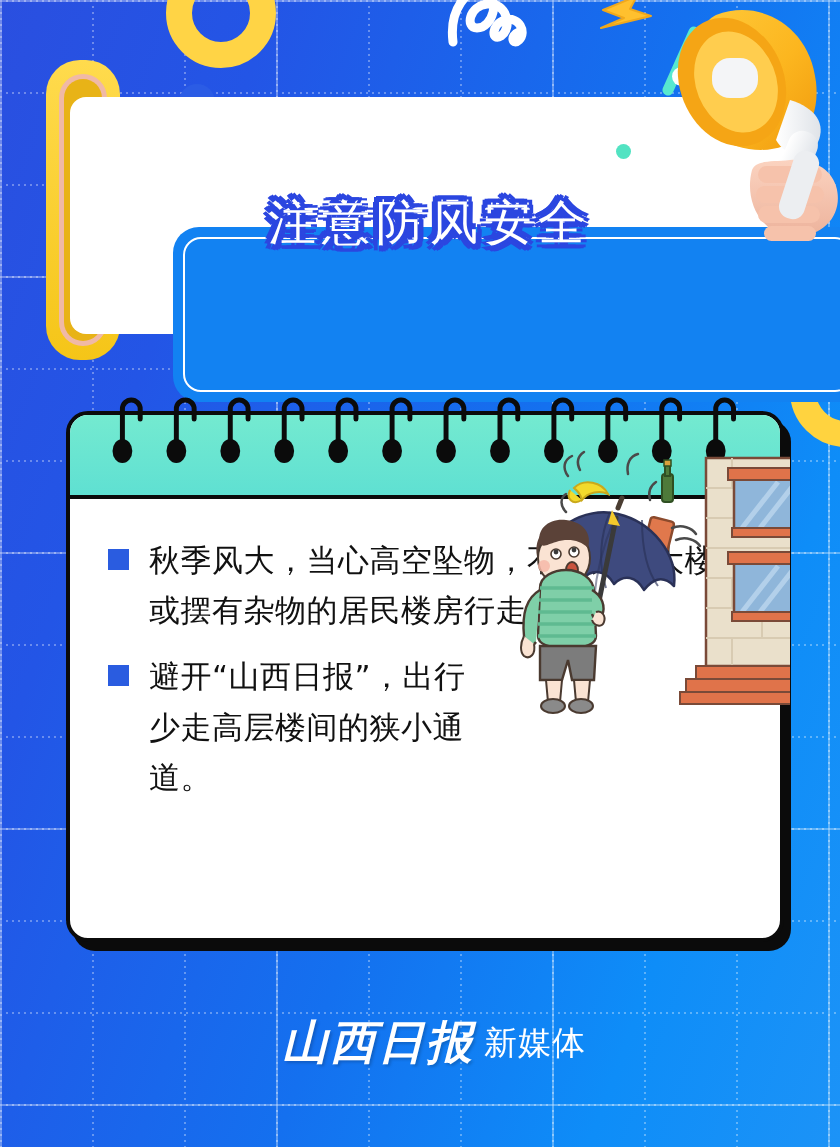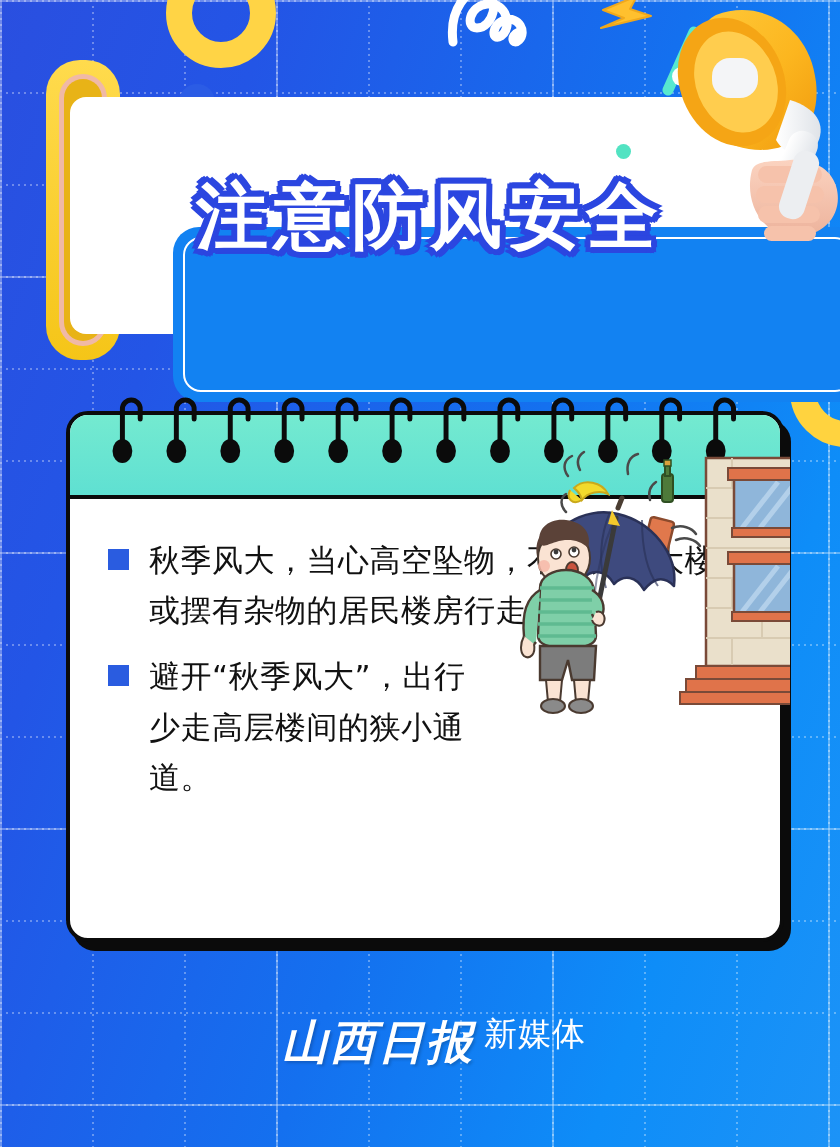--- a/index.html
+++ b/index.html
@@ -60,24 +60,24 @@
   }
   .head-inner{
     position:absolute; left:103px; top:130px; width:690px; height:175px;
     background:#1282f2; border-radius:26px;
   }
   .head-inner::after{
     content:""; position:absolute; left:10px; top:10px; right:10px; bottom:10px;
     border:2px solid #fff; border-radius:18px;
   }
   .title{
-    position:absolute; left:150px; top:152px; width:560px; height:130px;
+    position:absolute; left:150px; top:158px; width:560px; height:130px;
     display:flex; align-items:center; justify-content:center;
     font-family:"DejaVu Sans","Liberation Sans",sans-serif;
-    font-size:72px; font-weight:700; color:#fff; letter-spacing:6px;
+    font-size:48px; font-weight:400; color:#fff; letter-spacing:6px;
     white-space:nowrap;
     text-shadow:
       -5px -5px 0 #2b46e0, 5px -5px 0 #2b46e0, -5px 5px 0 #2b46e0, 5px 5px 0 #2b46e0,
       0 -6px 0 #2b46e0, 0 6px 0 #2b46e0, -6px 0 0 #2b46e0, 6px 0 0 #2b46e0,
       -3px -6px 0 #2b46e0, 3px 6px 0 #2b46e0;
   }
   
   .megaphone{ position:absolute; left:640px; top:-10px; width:210px; height:270px; }
   .bolt{ position:absolute; left:597px; top:-6px; width:60px; height:55px; }
   .squiggle{ position:absolute; left:447px; top:-16px; width:106px; height:70px; }
@@ -106,21 +106,21 @@
     font-family:"DejaVu Sans","Liberation Sans",sans-serif;
     font-size:31px; color:#111; line-height:1.62; letter-spacing:.5px;
     max-width:585px;
   }
   .bullet-row.narrow .bullet-text{ max-width:330px; }
   
   .illus{ position:absolute; left:505px; top:620px; width:280px; height:300px; }
   
   .footer{
     position:absolute; left:0; right:0; top:1012px;
-    display:flex; align-items:flex-start; justify-content:center; gap:10px;padding-left:28px;
+    display:flex; align-items:center; justify-content:center; gap:10px;padding-left:28px;
   }
   .footer-mark{
     font-family:"DejaVu Serif","Liberation Serif",serif;
     font-size:46px; font-weight:700; color:#fff;
     font-style:italic; letter-spacing:2px;
     text-shadow:2px 2px 3px rgba(0,0,0,.18);
   }
   .footer-sub{
     font-family:"DejaVu Sans","Liberation Sans",sans-serif;
     font-size:33px; font-weight:400; color:#fff; letter-spacing:1px;
@@ -227,21 +227,21 @@
         </g>
     </svg>
 
     <div class="nb-body">
       <div class="bullet-row">
         <span class="bullet-sq"></span>
         <span class="bullet-text">秋季风大，当心高空坠物，不要紧贴大楼或摆有杂物的居民楼房行走。</span>
       </div>
       <div class="bullet-row narrow">
         <span class="bullet-sq"></span>
-        <span class="bullet-text">避开“秋季风大”，出行少走高层楼间的狭小通道。</span>
+        <span class="bullet-text">避开“山西日报”，出行少走高层楼间的狭小通道。</span>
       </div>
     </div>
 
     <svg class="illus" viewBox="0 0 280 300" style="left:440px; top:25px; position:absolute;">
 
       <g>
         <rect x="196" y="18" width="90" height="208" fill="#eae0cb" stroke="#7a4a38" stroke-width="2.5"></rect>
         <g stroke="#d8cbb2" stroke-width="2">
           <line x1="196" y1="48" x2="286" y2="48"></line>
             <line x1="196" y1="78" x2="286" y2="78"></line>

